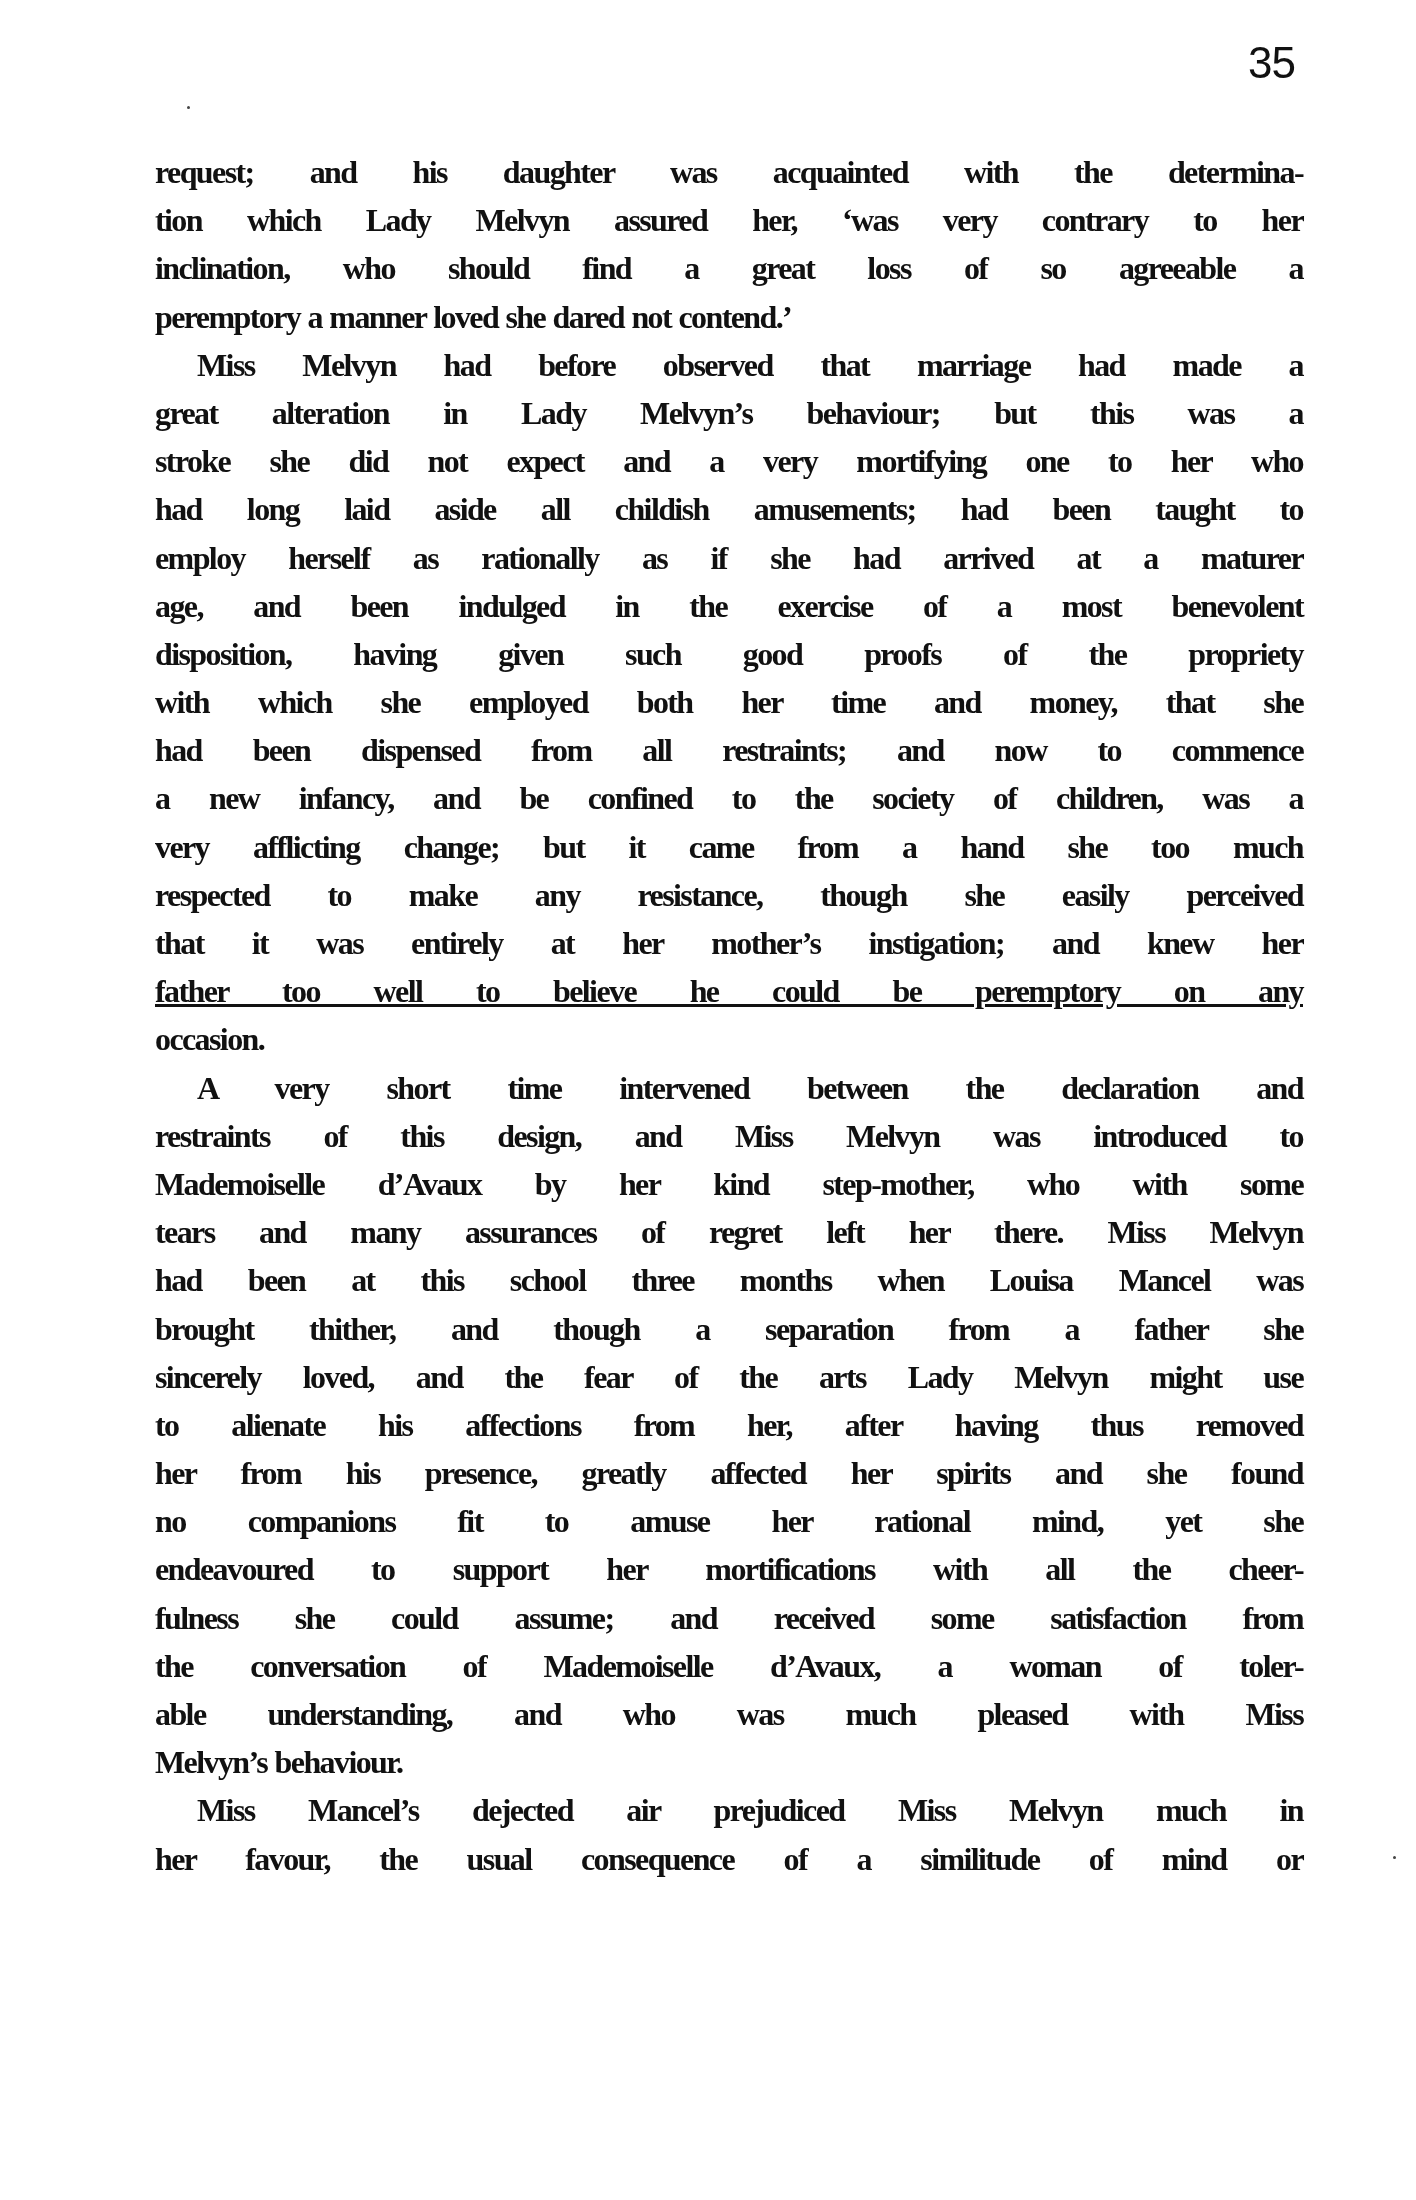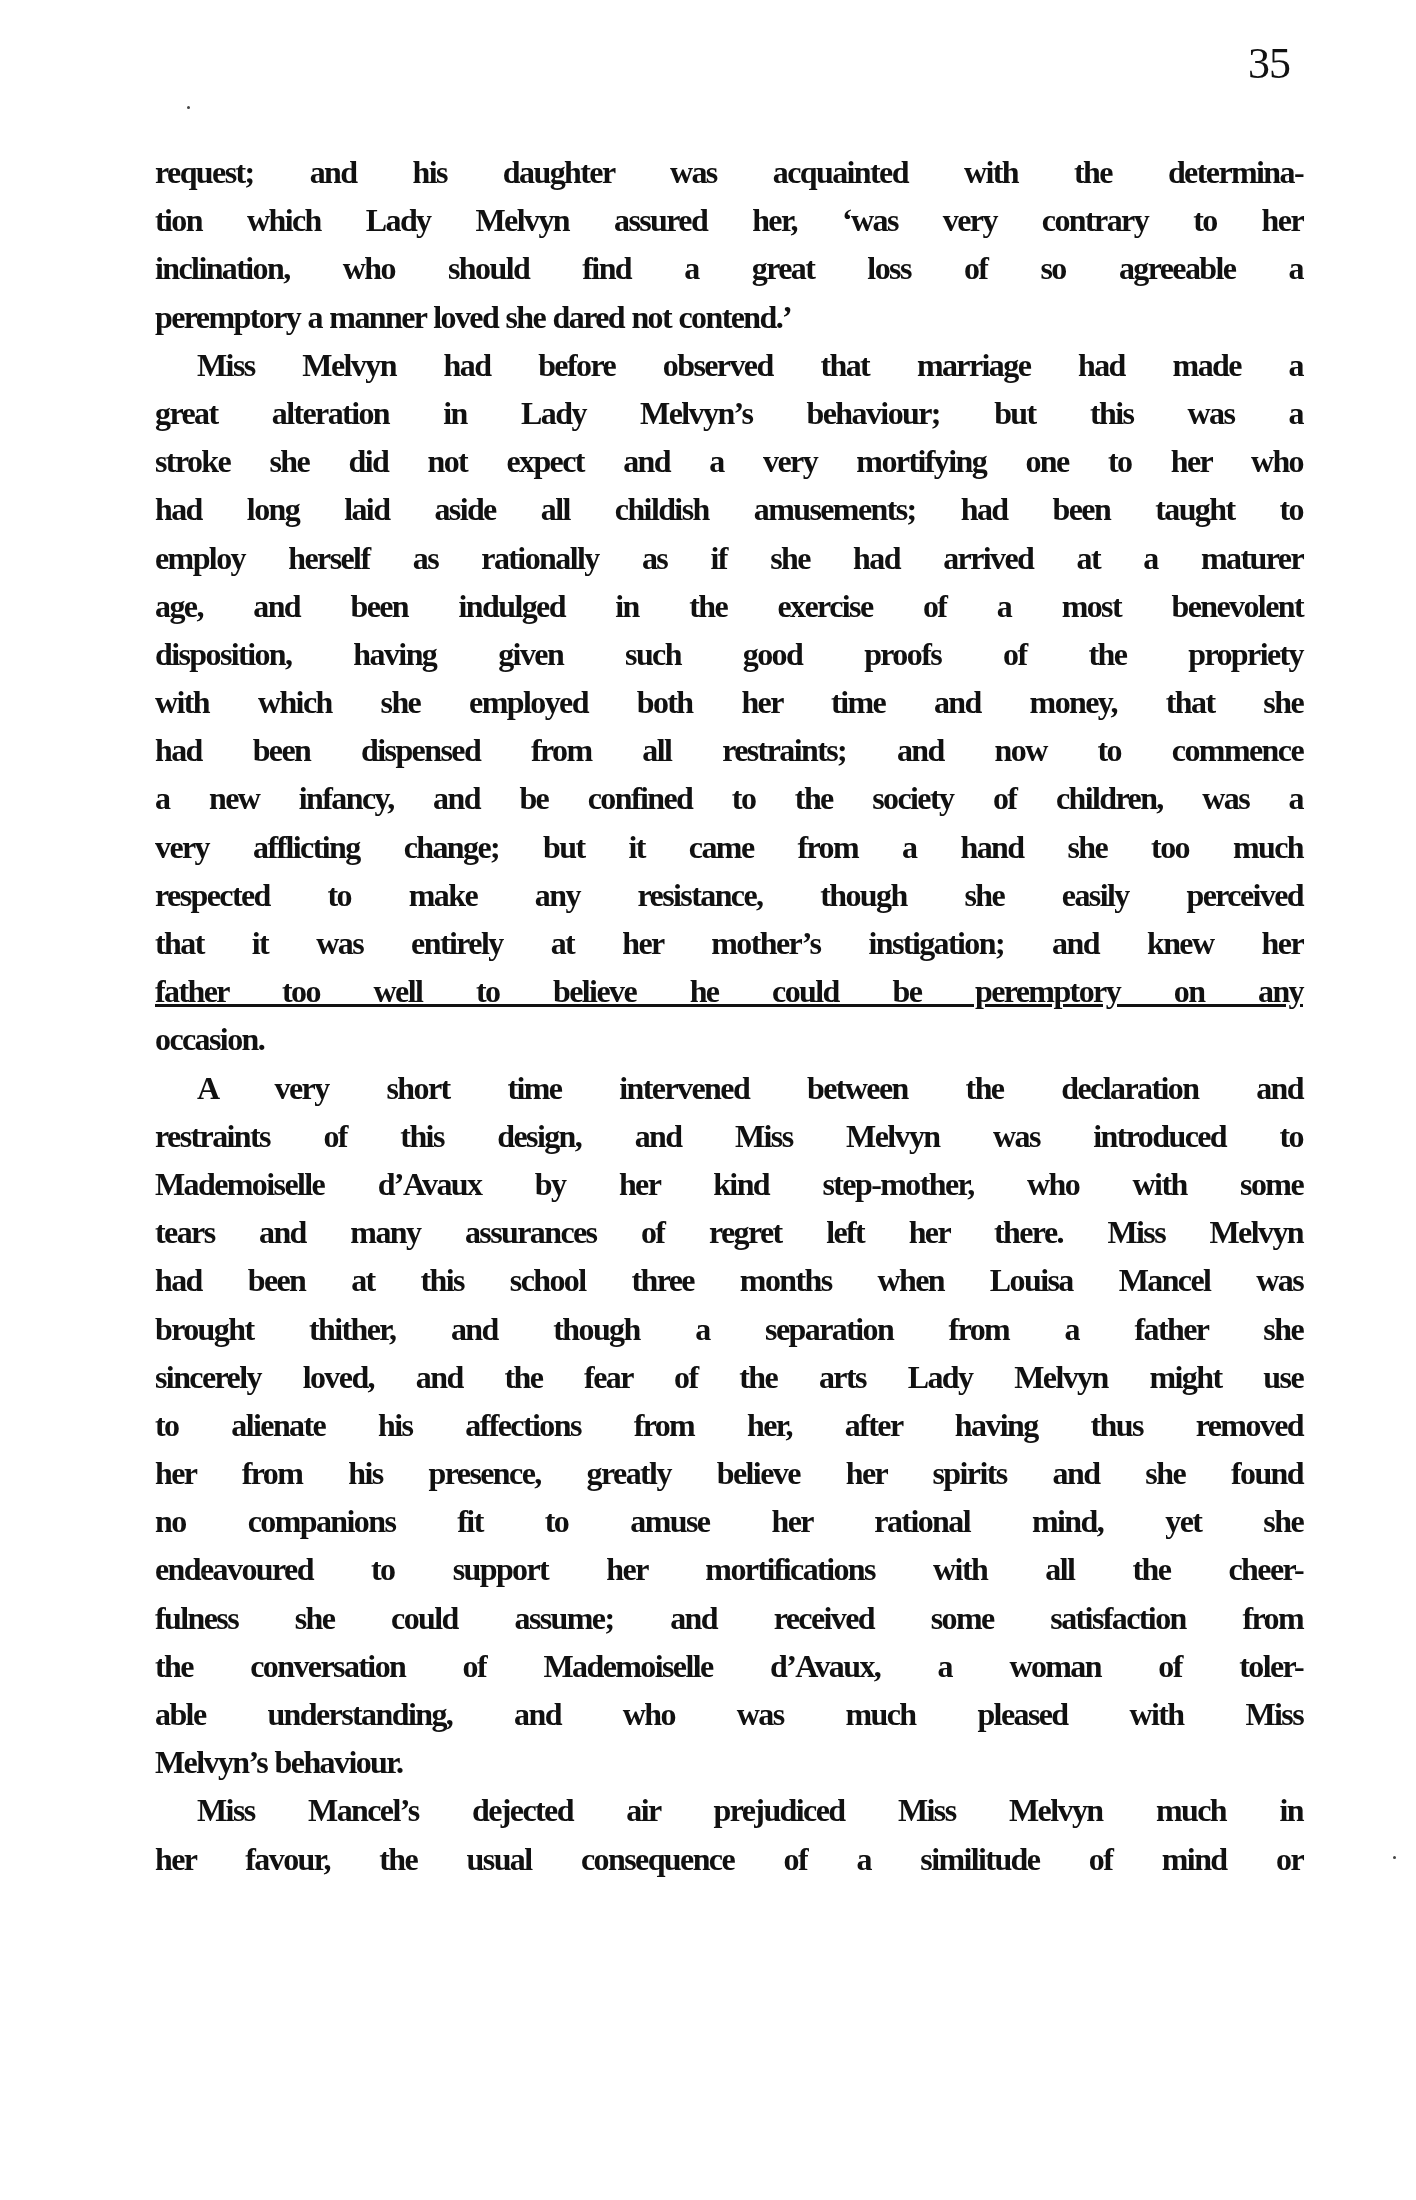--- a/index.html
+++ b/index.html
@@ -1,20 +1,20 @@
 <!DOCTYPE html>
 <html><head>
 <meta charset="utf-8">
 <style>
   html, body { margin: 0; padding: 0; background: #ffffff; }
   body { width: 1416px; height: 2200px; position: relative; overflow: hidden; }
   .page { position: absolute; left: 0; top: 0; width: 1416px; height: 2200px; background: #fff; }
   .page-number {
     position: absolute; left: 1248px; top: 38px;
-    font-family: Liberation Serif, serif; font-size: 44px; color: #111;
+    font-family: Liberation Sans, sans-serif; font-size: 44px; color: #111;
     letter-spacing: -1px;
   }
   .text-block {
     position: absolute; left: 155px; top: 148px; width: 1148px;
     font-family: "Liberation Serif", serif; font-size: 32px; color: #111;
     font-weight: bold;
   }
   .line {
     display: block; height: 48.2px; line-height: 48.2px;
     white-space: nowrap; text-align: justify; text-align-last: justify;
@@ -56,21 +56,21 @@
       </div>
       <div>
         <span class="line indent" style="display: block; width: auto;">A very short time intervened between the declaration and</span>
         <span class="line" style="display: block; width: auto;">restraints of this design, and Miss Melvyn was introduced to</span>
         <span class="line" style="display: block; width: auto;">Mademoiselle d’Avaux by her kind step-mother, who with some</span>
         <span class="line" style="display: block; width: auto;">tears and many assurances of regret left her there. Miss Melvyn</span>
         <span class="line" style="display: block; width: auto;">had been at this school three months when Louisa Mancel was</span>
         <span class="line" style="display: block; width: auto;">brought thither, and though a separation from a father she</span>
         <span class="line" style="display: block; width: auto;">sincerely loved, and the fear of the arts Lady Melvyn might use</span>
         <span class="line" style="display: block; width: auto;">to alienate his affections from her, after having thus removed</span>
-        <span class="line" style="display: block; width: auto;">her from his presence, greatly believe her spirits and she found</span>
+        <span class="line" style="display: block; width: auto;">her from his presence, greatly affected her spirits and she found</span>
         <span class="line" style="display: block; width: auto;">no companions fit to amuse her rational mind, yet she</span>
         <span class="line" style="display: block; width: auto;">endeavoured to support her mortifications with all the cheer-</span>
         <span class="line" style="display: block; width: auto;">fulness she could assume; and received some satisfaction from</span>
         <span class="line" style="display: block; width: auto;">the conversation of Mademoiselle d’Avaux, a woman of toler-</span>
         <span class="line" style="display: block; width: auto;">able understanding, and who was much pleased with Miss</span>
         <span class="line last" style="display: block; width: auto;">Melvyn’s behaviour.</span>
       </div>
       <div>
         <span class="line indent" style="display: block; width: auto;">Miss Mancel’s dejected air prejudiced Miss Melvyn much in</span>
         <span class="line" style="display: block; width: auto;">her favour, the usual consequence of a similitude of mind or</span>

